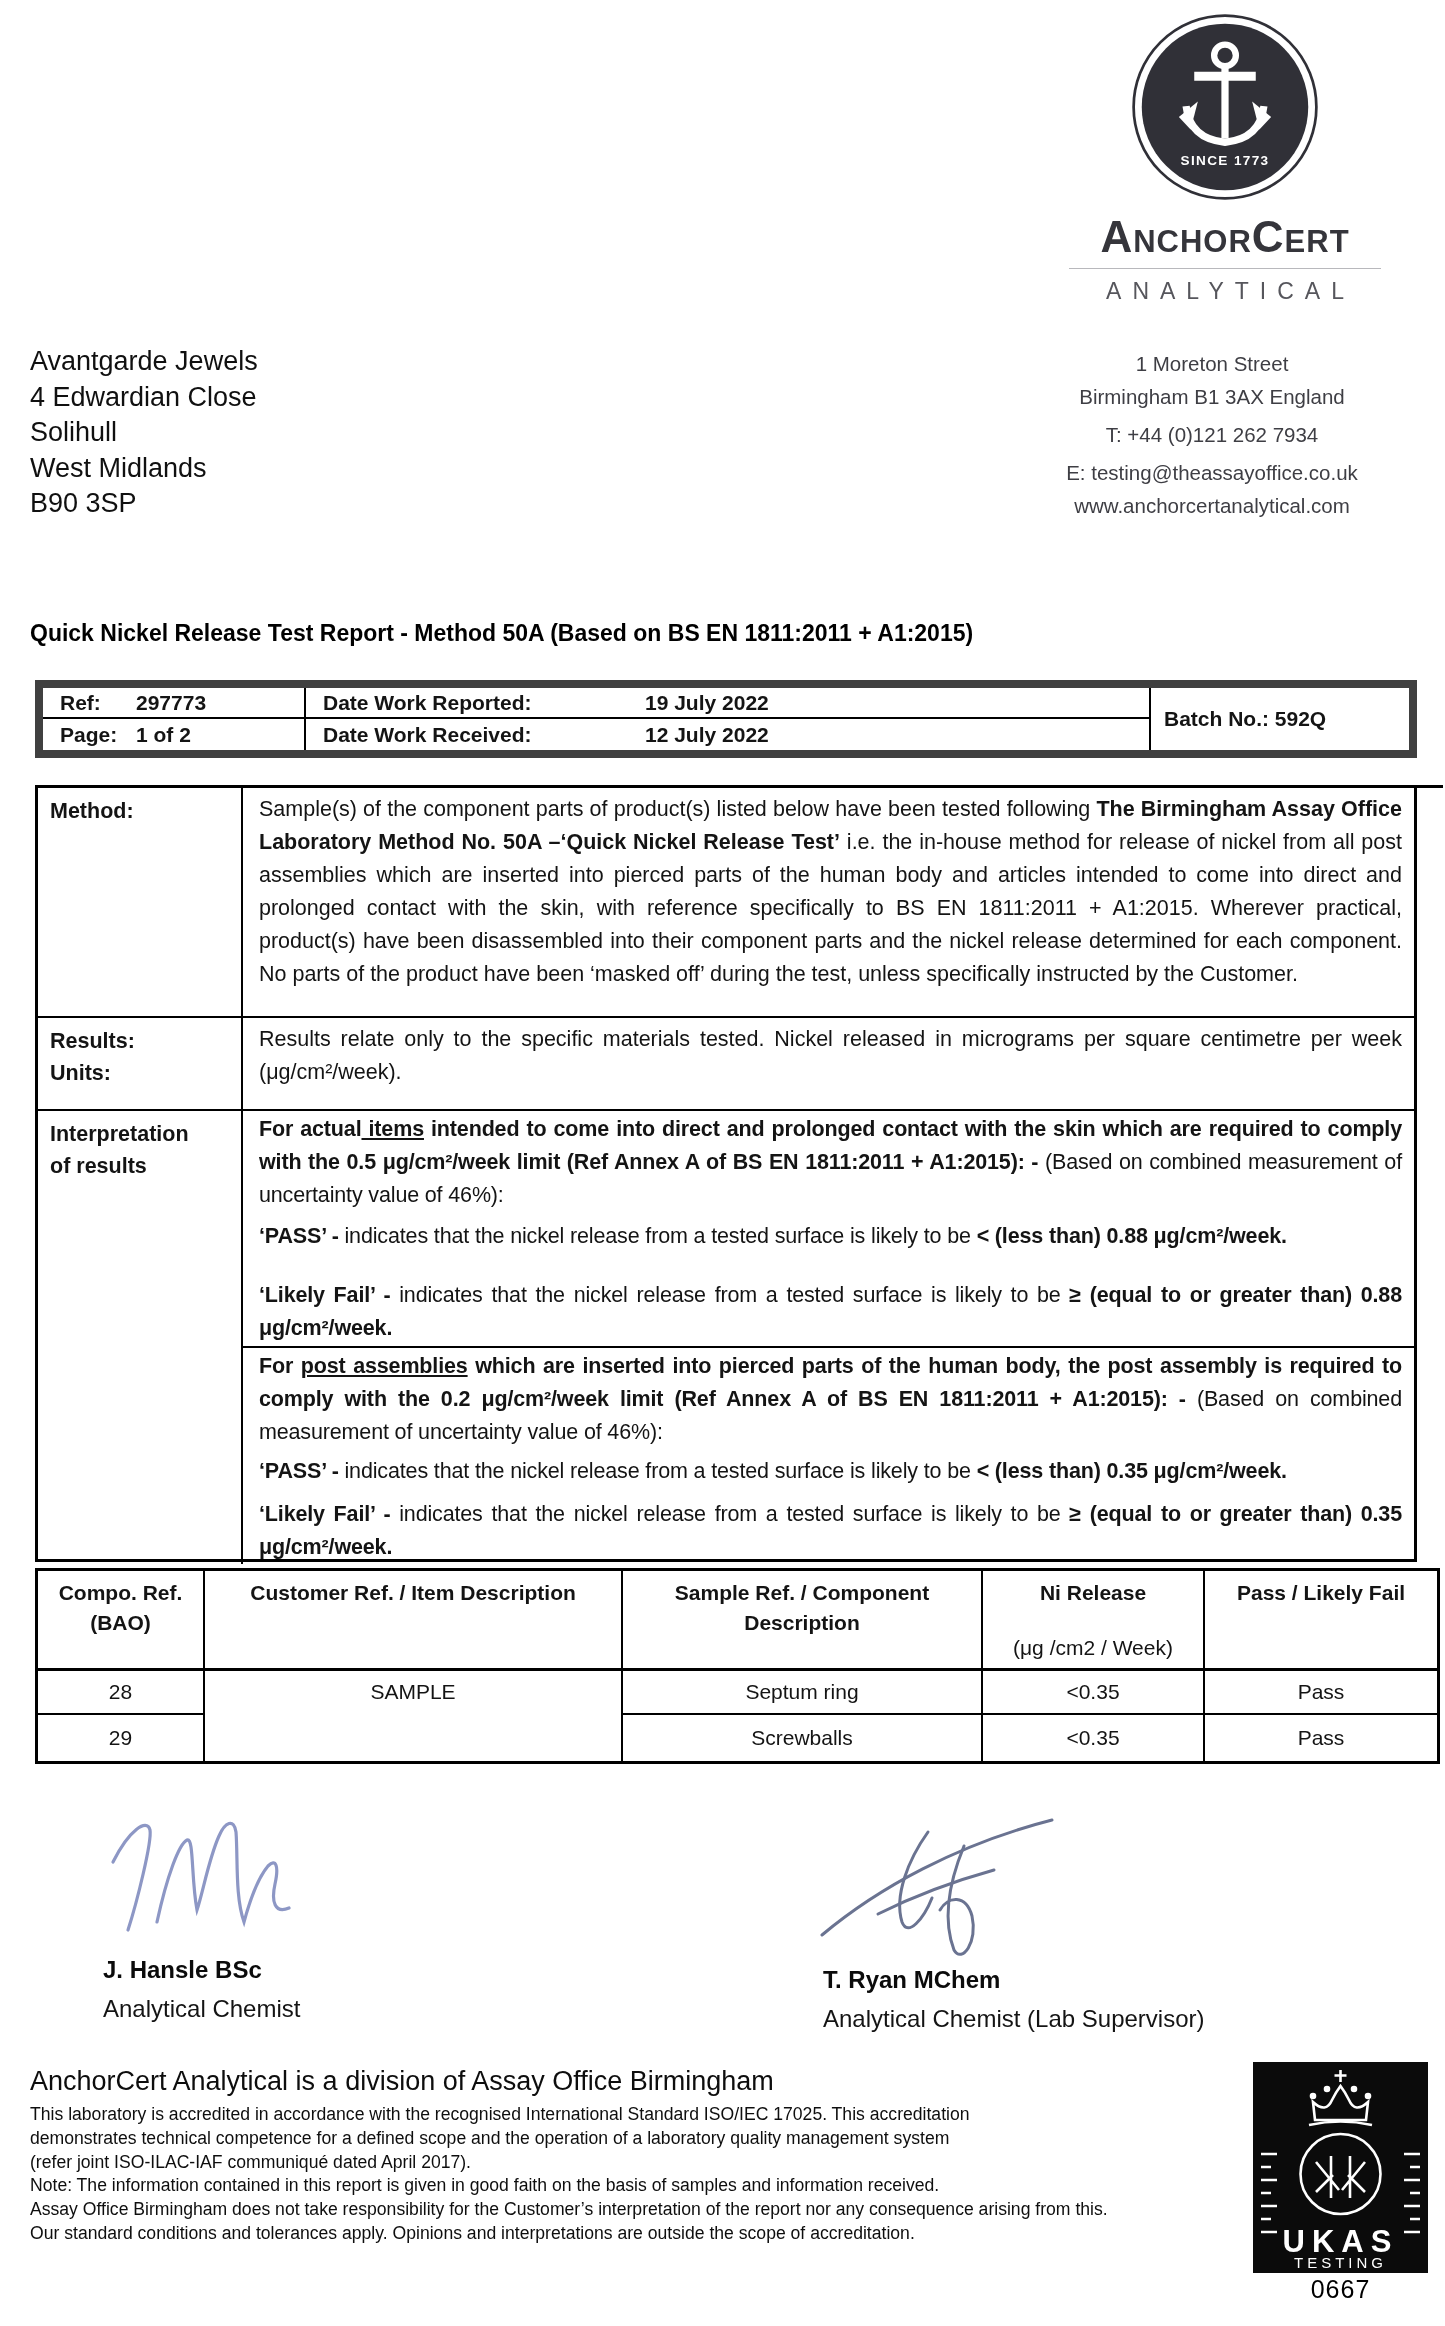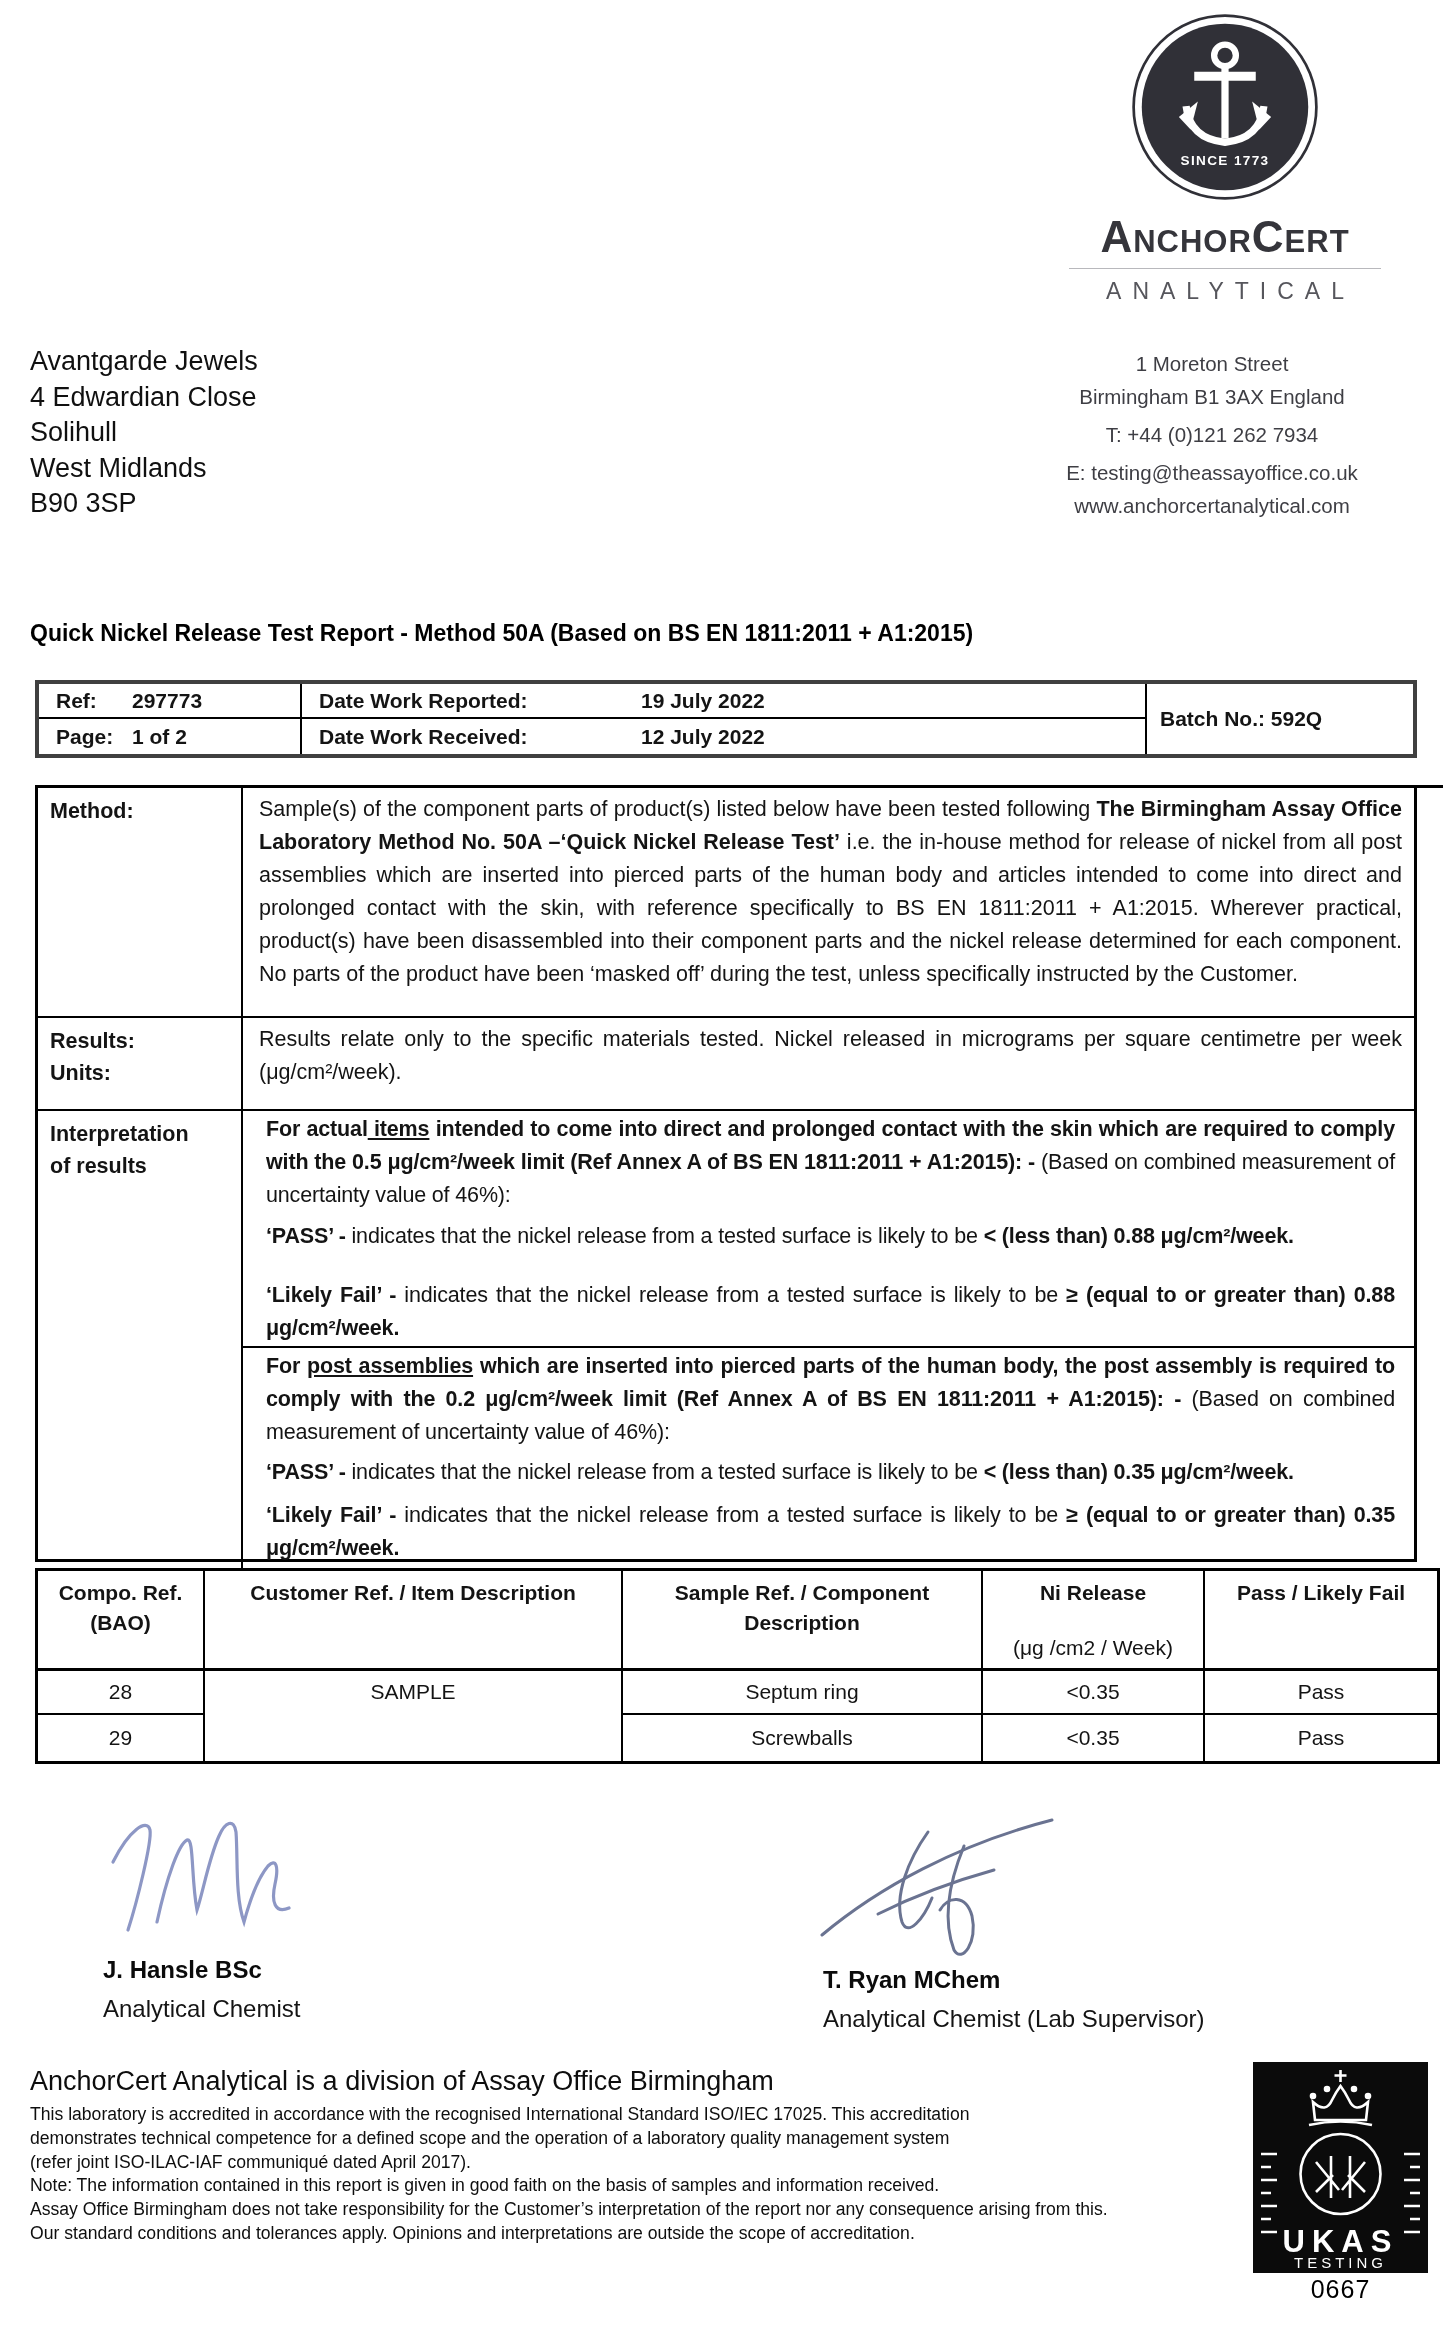--- a/index.html
+++ b/index.html
@@ -18,21 +18,21 @@
   .brand-rule{width:312px;height:1px;background:#b8b8bc;margin:6px auto 9px}
   .brand-sub{font-size:23px;letter-spacing:11px;color:#56565c;margin-left:11px}
 
   .customer-address{position:absolute;left:30px;top:344px;font-size:27px;line-height:35.5px;color:#101010}
   .lab-contact{position:absolute;left:1022px;top:347px;width:380px;text-align:center;font-size:20.5px;line-height:33px;color:#3e3e44}
   .gap-s{margin-top:5px}
 
   .report-title{position:absolute;left:30px;top:620px;font-size:23px;font-weight:700;color:#000}
 
   
-  .ref-table{position:absolute;left:35px;top:680px;width:1382px;height:78px;border:4px solid #404040;
+  .ref-table{position:absolute;left:35px;top:680px;width:1382px;height:78px;border:8px solid #404040;
     box-sizing:border-box;display:grid;grid-template-columns:263px 845px 1fr;grid-template-rows:1fr 1fr;
     font-size:21px;font-weight:700;background:#fff}
   .rt-cell{display:flex;align-items:center;padding-left:17px}
   .rt-l1{width:76px;flex:none}
   .rt-l2{width:322px;flex:none}
   .bR{border-right:2px solid #000}
   .bB{border-bottom:2px solid #000}
   .bB3{border-bottom:3px solid #000}
   .bT{border-top:2px solid #000}
   .batch-cell{grid-column:3;grid-row:1/3;display:flex;align-items:center;padding-left:13px}
@@ -41,21 +41,21 @@
   .method-ext{position:absolute;left:35px;top:785px;width:1408px;height:3px;background:#000}
   .method-table{position:absolute;left:35px;top:785px;width:1382px;height:777px;border:3px solid #000;
     box-sizing:border-box;display:grid;grid-template-columns:205px 1fr;grid-template-rows:228px 93px 1fr;
     font-size:21.5px;background:#fff}
   .mt-label{font-weight:700;padding:7px 8px 0 12px;border-right:2px solid #000;line-height:32px}
   .mt-content{padding:5px 12px 0 16px;text-align:justify;line-height:33px}
   .interp-wrap{display:flex;flex-direction:column}
   .interp-box{padding:0 12px 0 16px;overflow:hidden}
   .interp-box1{height:235px;border-bottom:2px solid #000}
   .interp-box2{flex:1}
-  .interp-box p{margin:7px;text-align:justify;line-height:33px;letter-spacing:-0.15px}
+  .interp-box p{margin:0;text-align:justify;line-height:33px;letter-spacing:-0.15px}
   .mt2{margin-top:2px!important}.mt6{margin-top:6px!important}.mt8{margin-top:8px!important}
   .mt10{margin-top:10px!important}.mt26{margin-top:26px!important}
 
   
   .results-table{position:absolute;left:35px;top:1568px;width:1405px;height:196px;border:3px solid #000;
     box-sizing:border-box;display:grid;grid-template-columns:167px 418px 360px 222px 1fr;
     grid-template-rows:100px 44px 1fr;font-size:21px;background:#fff}
   .th{font-weight:700;text-align:center;padding-top:7px;line-height:30px}
   .ni-th{display:flex;flex-direction:column;justify-content:space-between;align-items:center;padding-bottom:5px}
   .ni-unit{font-weight:400}

